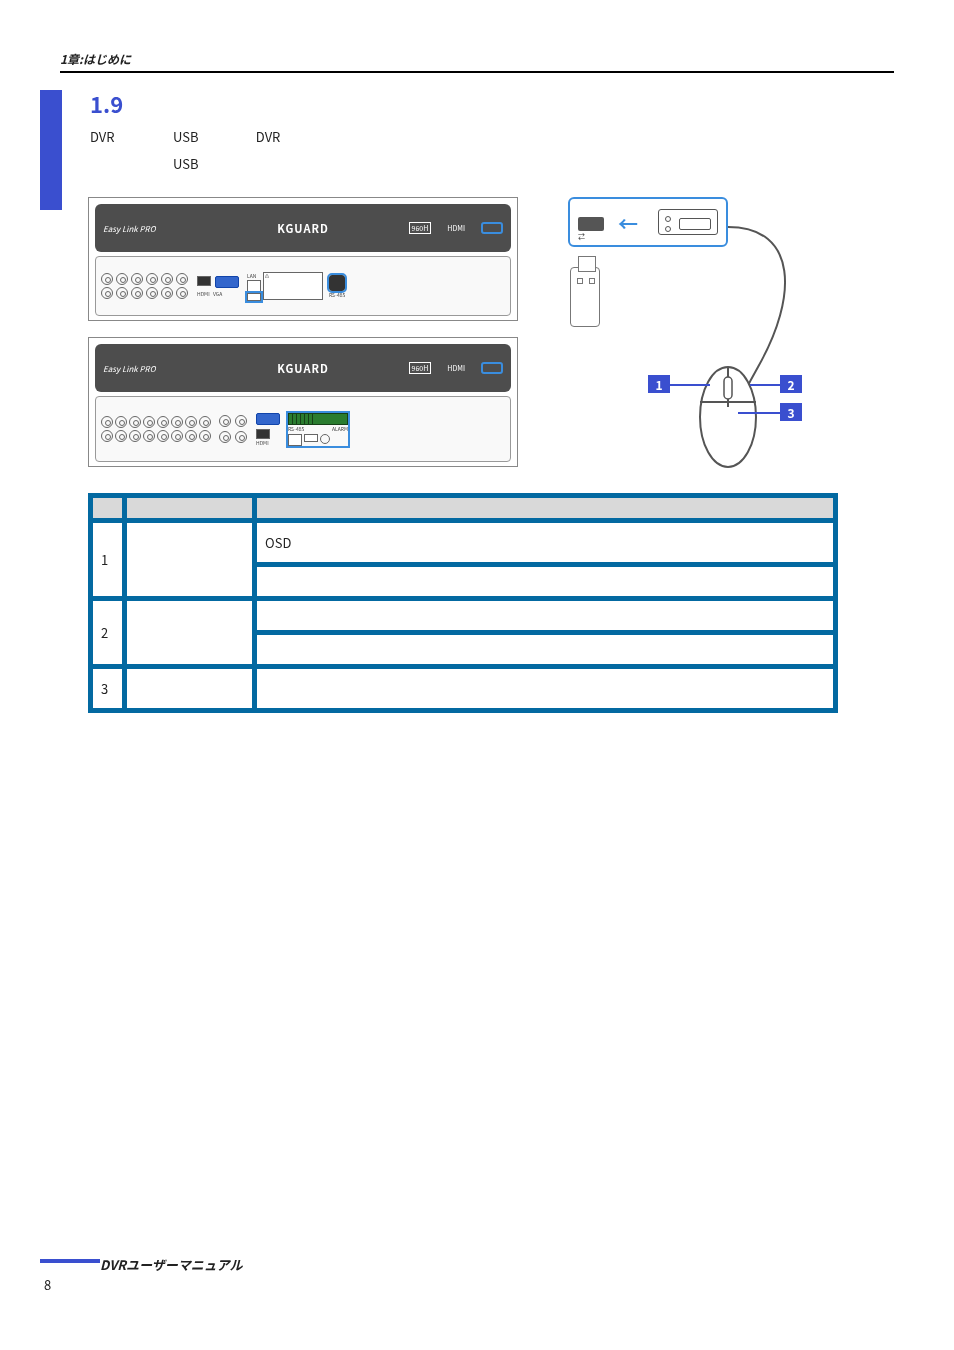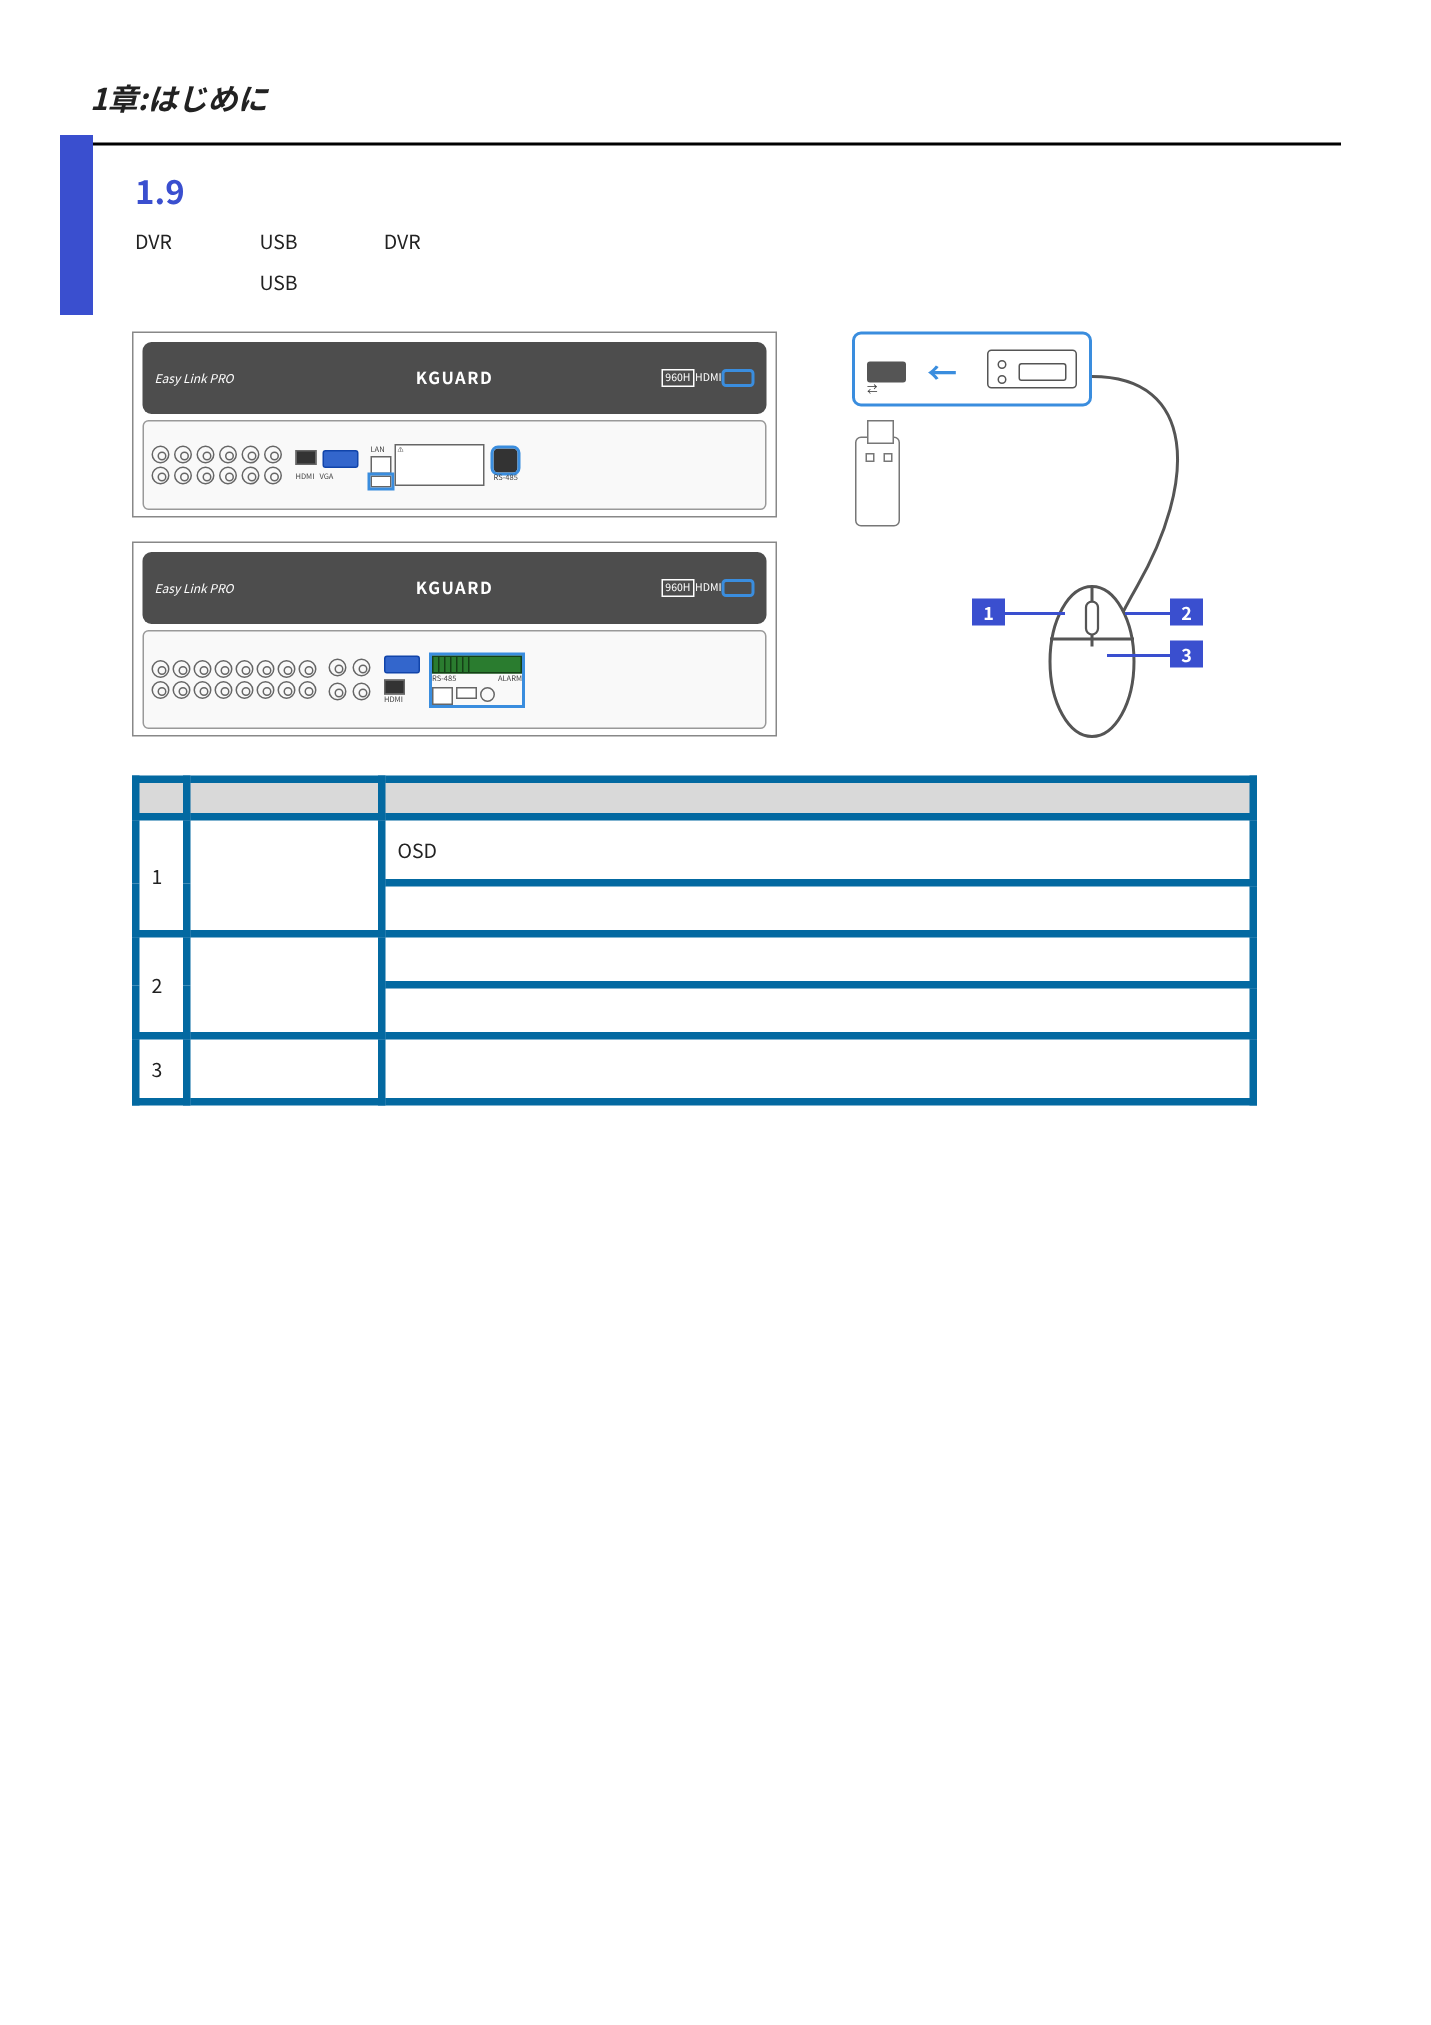--- a/index.html
+++ b/index.html
@@ -11,25 +11,25 @@
     font-size: 13px;
     color: #222;
     position: relative;
   }
   .page {
     padding: 50px 60px 40px 60px;
     position: relative;
     min-height: 1300px;
   }
   .chapter-header {
-    font-size: 20px;
+    font-size: 12px;
     font-weight: bold;
     font-style: italic;
     border-bottom: 2px solid #000;
-    padding-bottom: 16px;
+    padding-bottom: 4px;
     margin-bottom: 14px;
   }
   .left-bar {
     position: absolute;
     left: 40px;
     top: 90px;
     width: 22px;
     height: 120px;
     background: #3A4FCF;
   }
@@ -68,21 +68,21 @@
     border-radius: 6px;
     position: relative;
     display: flex;
     align-items: center;
     justify-content: space-between;
     padding: 0 8px;
     color: #fff;
     font-size: 7px;
   }
   .logo { font-size: 11px; font-weight: bold; letter-spacing: 1px; }
-  .hdmi-tag { display:flex; align-items:center; gap:0; font-size:7px; }
+  .hdmi-tag { display:flex; align-items:center; gap:16px; font-size:7px; }
   .usb-port-front { width: 22px; height: 12px; border: 1px solid #ccc; border-radius: 2px; }
   .usb-port-front.hl { border: 2px solid #3A8DDE; border-radius: 3px; }
   .device-rear {
     height: 60px;
     background: #f9f9f9;
     border: 1px solid #999;
     border-radius: 4px;
     margin-top: 4px;
     display: flex;
     align-items: center;
@@ -382,13 +382,18 @@
         <td style="height:34px;"></td>
       </tr>
       <tr>
         <td class="col-num">3</td>
         <td class="col-part"></td>
         <td></td>
       </tr>
     </tbody>
   </table>
 
+  <div class="footer">
+    <div class="footer-bar"></div>
+    <span class="footer-title">DVRユーザーマニュアル</span>
+    <div class="page-num">8</div>
+  </div>
 </div>
 
 </body></html>

